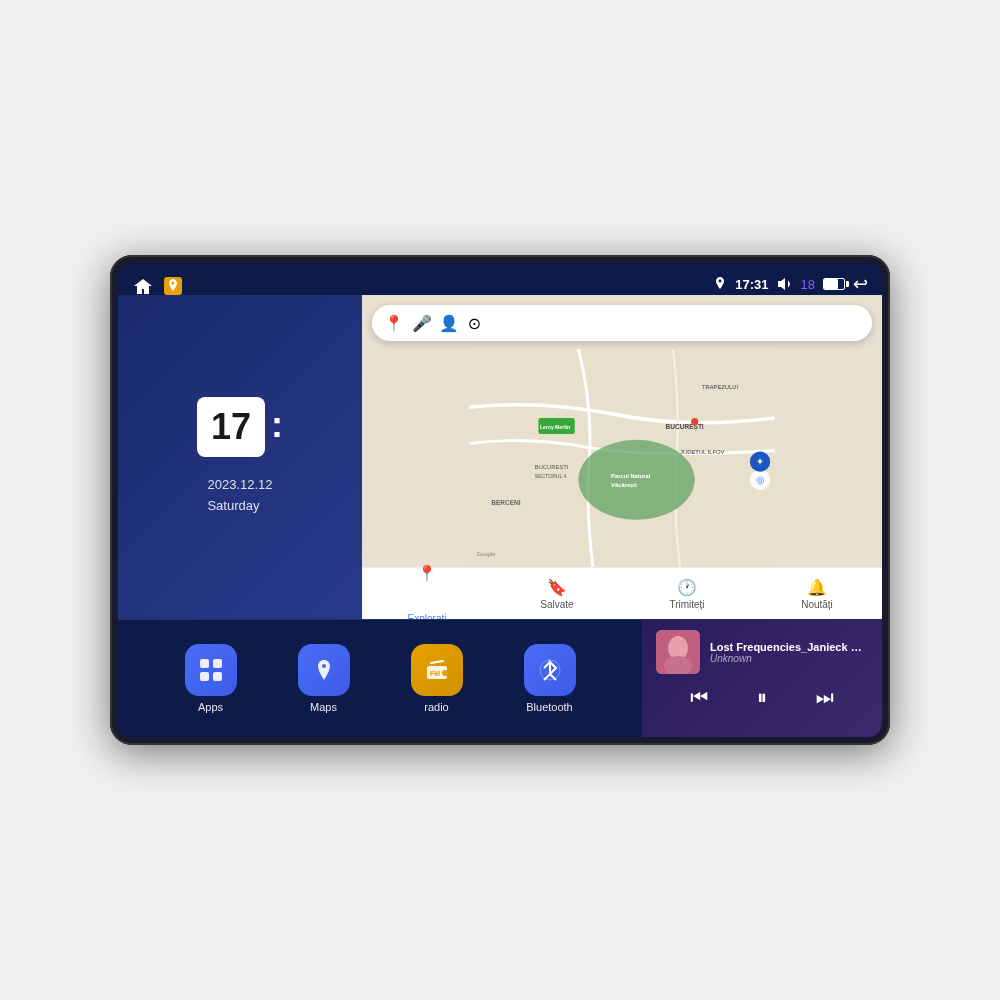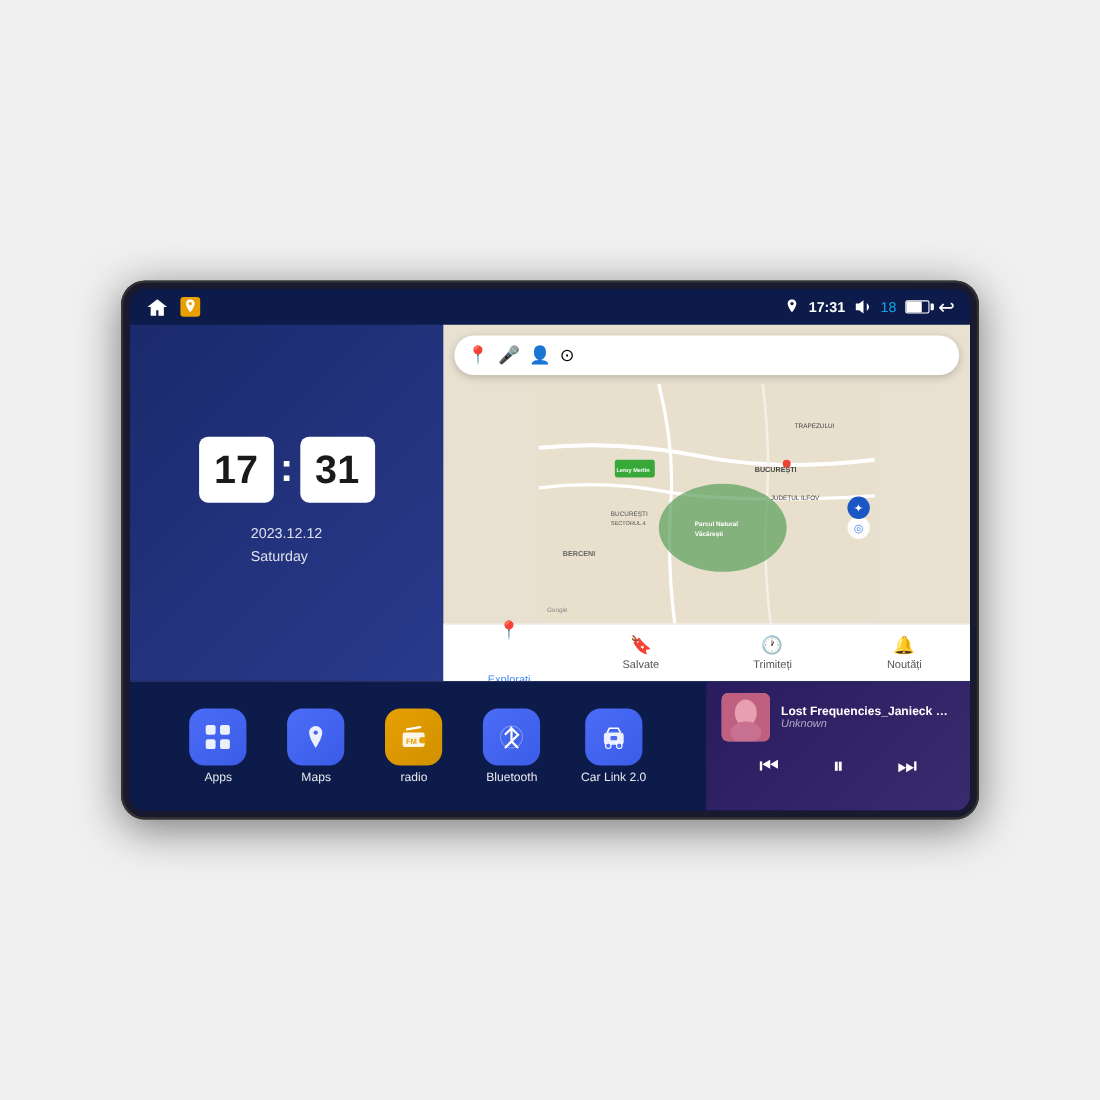--- a/index.html
+++ b/index.html
@@ -31,21 +31,21 @@
       overflow: hidden;
       display: flex;
       flex-direction: column;
     }
 
     
     .status-bar {
       height: 32px;
       background: #0d1b4b;
       display: flex;
-      align-items: center;
+      align-items: flex-end;
       justify-content: space-between;
       padding: 0 14px;
       flex-shrink: 0;
     }
 
     .status-left {
       display: flex;
       align-items: center;
       gap: 10px;
     }
@@ -113,21 +113,21 @@
 
     
     .top-section {
       display: flex;
       flex: 1;
       overflow: hidden;
     }
 
     
     .clock-panel {
-      width: 285px;
+      width: 244px;
       background: linear-gradient(135deg, #1a2a6c, #2a3a8c);
       flex-shrink: 0;
       display: flex;
       flex-direction: column;
       align-items: center;
       justify-content: center;
       padding: 24px 15px;
       position: relative;
     }
 
@@ -396,39 +396,38 @@
       <div class="status-right">
 
         <svg width="14" height="14" viewBox="0 0 14 14" fill="white">
           <path d="M7 0C4.8 0 3 1.8 3 4c0 3 4 8 4 8s4-5 4-8c0-2.2-1.8-4-4-4zm0 5.5C6.2 5.5 5.5 4.8 5.5 4S6.2 2.5 7 2.5 8.5 3.2 8.5 4 7.8 5.5 7 5.5z"></path>
         </svg>
         <span class="status-time">17:31</span>
 
         <svg width="16" height="14" viewBox="0 0 16 14" fill="white">
           <path d="M9 1L5 4H2v6h3l4 3V1zM12 3.5c1.2 1 2 2.4 2 3.5s-.8 2.5-2 3.5"></path>
         </svg>
-        <span style="font-size:13px;color:#0ea5e9;">18</span>
+        <span style="font-size:13px;color:#8b5cf6;">18</span>
 
         <div class="battery-icon">
           <div class="battery-fill"></div>
         </div>
 
         <span class="back-btn">↩</span>
       </div>
     </div>
 
     <div class="main-content">
 
       <div class="top-section">
 
         <div class="clock-panel">
           <div class="clock-display">
             <div class="clock-digit-box">17</div>
             <div class="clock-colon">:</div>
-            <div class="clock-digit-box">31</div>
           </div>
           <div class="clock-date">
             <div>2023.12.12</div>
             <div>Saturday</div>
           </div>
         </div>
 
         <div class="map-panel">
 
           <div class="map-search-bar">
@@ -539,32 +538,20 @@
               <svg width="28" height="28" viewBox="0 0 28 28" fill="none">
                 <path d="M14 6 L20 12 L14 18 L14 6z" stroke="white" stroke-width="2" fill="none"></path>
                 <path d="M14 18 L20 24" stroke="white" stroke-width="2"></path>
                 <path d="M14 6 L8 12" stroke="white" stroke-width="2"></path>
                 <path d="M14 18 L8 24" stroke="white" stroke-width="2"></path>
                 <circle cx="14" cy="14" r="10" stroke="rgba(255,255,255,0.3)" stroke-width="1" fill="none"></circle>
               </svg>
             </div>
             <span class="app-label">Bluetooth</span>
           </div>
-          <div class="app-item">
-            <div class="app-icon app-icon-carlink">
-              <svg width="28" height="28" viewBox="0 0 28 28" fill="none">
-                <rect x="5" y="10" width="18" height="11" rx="3" fill="white" opacity="0.9"></rect>
-                <path d="M8 10 L10 6 L18 6 L20 10" stroke="white" stroke-width="1.5" fill="none"></path>
-                <circle cx="9" cy="22" r="2.5" fill="#4a6cf7" stroke="white" stroke-width="1"></circle>
-                <circle cx="19" cy="22" r="2.5" fill="#4a6cf7" stroke="white" stroke-width="1"></circle>
-                <rect x="11" y="13" width="6" height="4" rx="1" fill="#4a6cf7"></rect>
-              </svg>
-            </div>
-            <span class="app-label">Car Link 2.0</span>
-          </div>
         </div>
 
         <div class="music-panel">
           <div class="music-info">
             <div class="music-thumbnail">
               <svg width="44" height="44" viewBox="0 0 44 44">
                 <rect width="44" height="44" fill="#c06080"></rect>
 
                 <ellipse cx="22" cy="18" rx="10" ry="12" fill="#e8a0b0"></ellipse>
                 <ellipse cx="22" cy="36" rx="14" ry="10" fill="#c87090"></ellipse>

